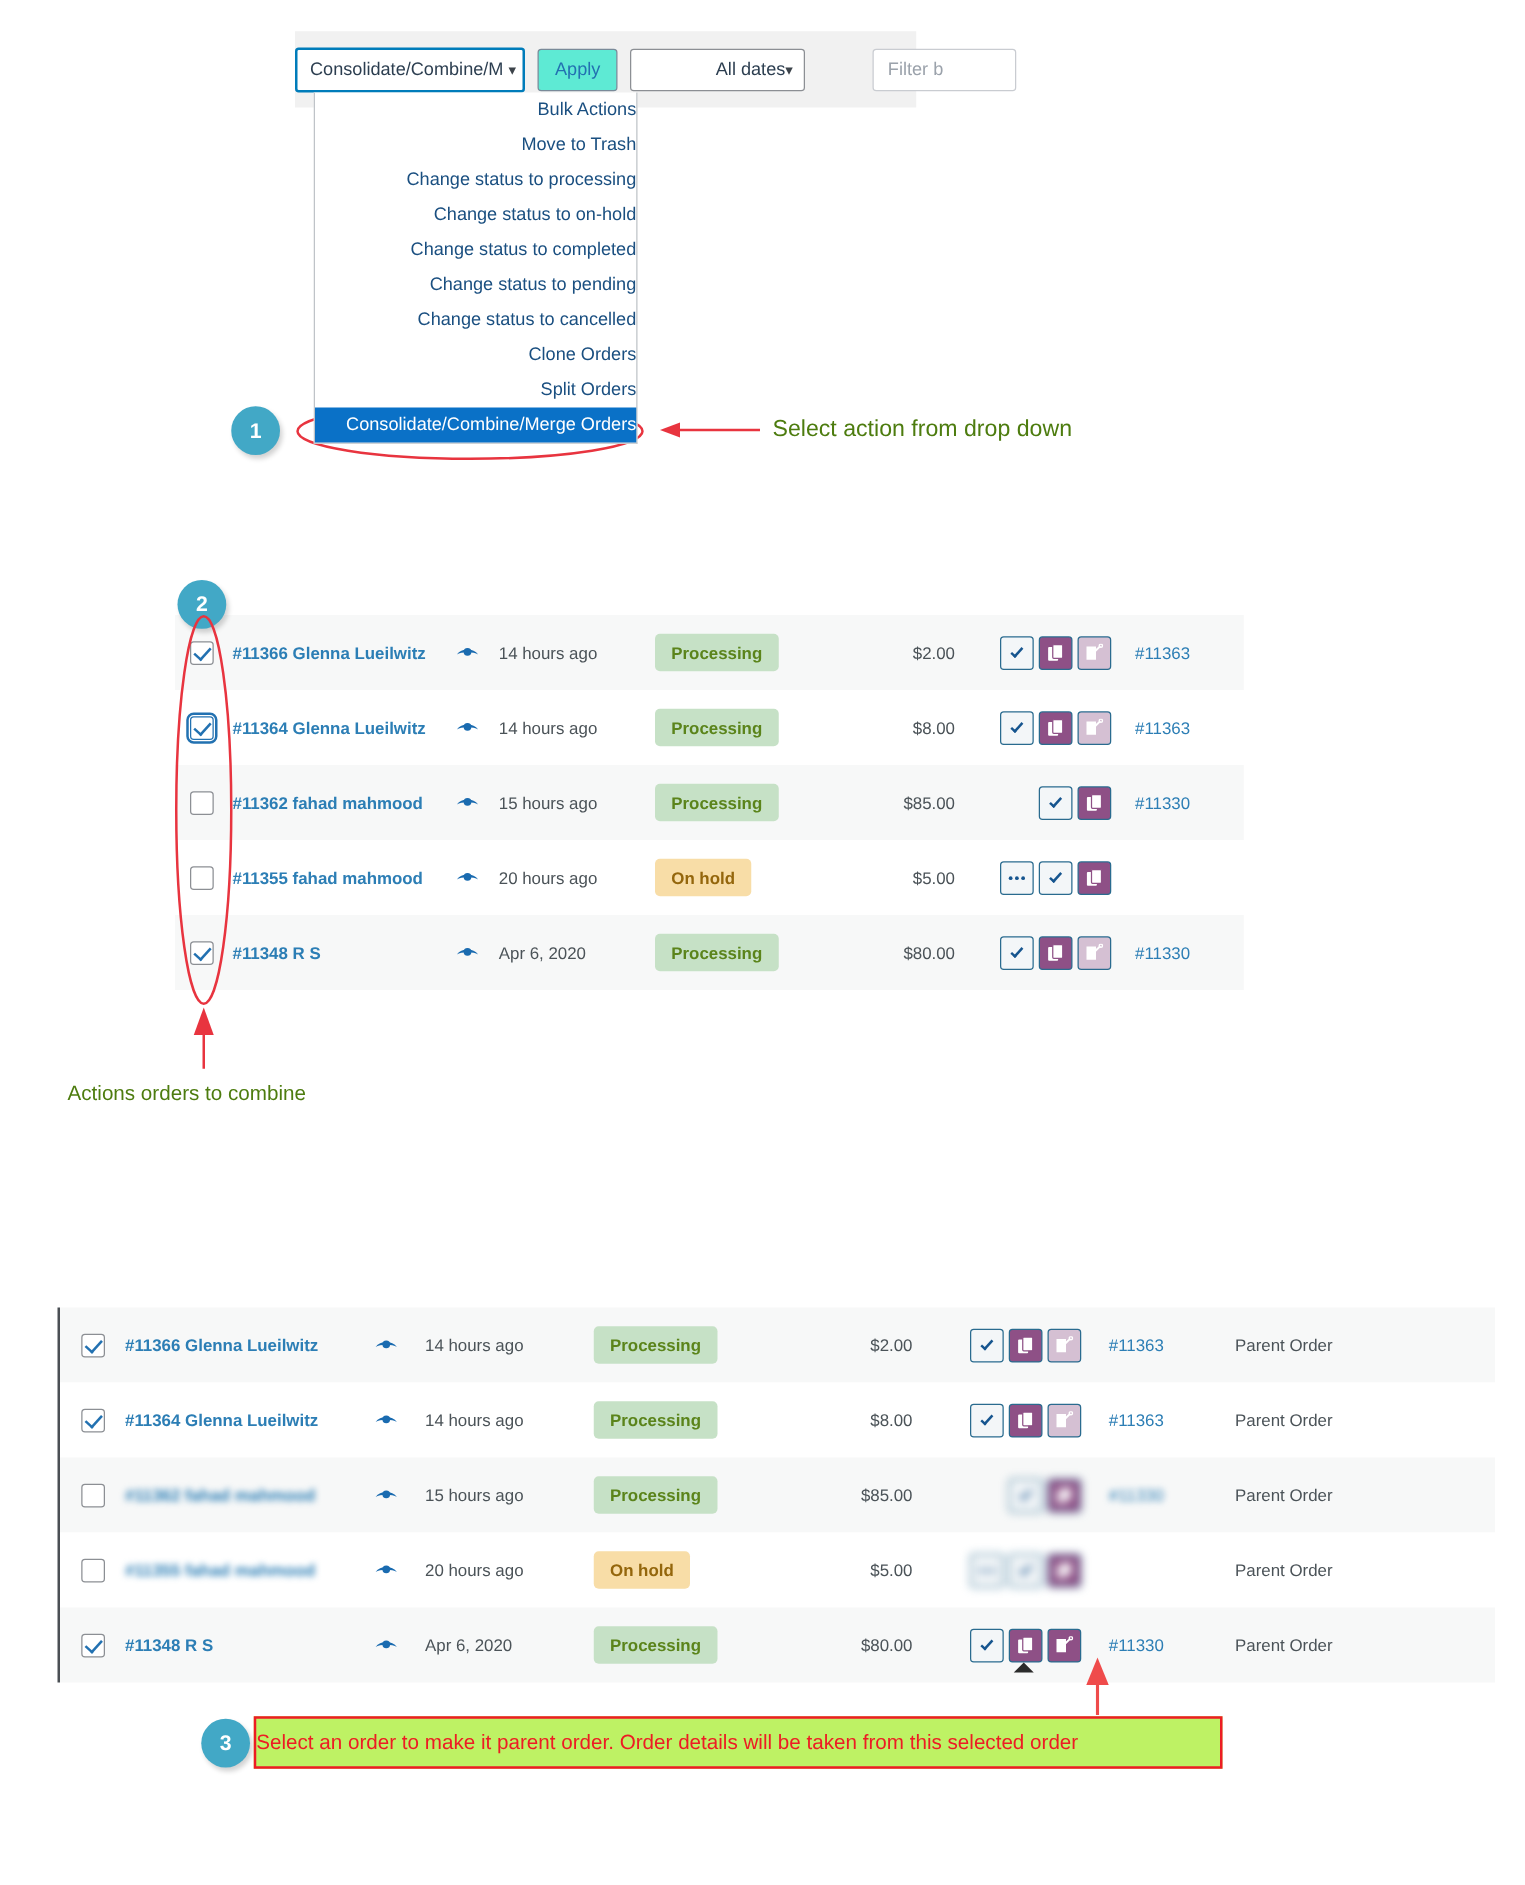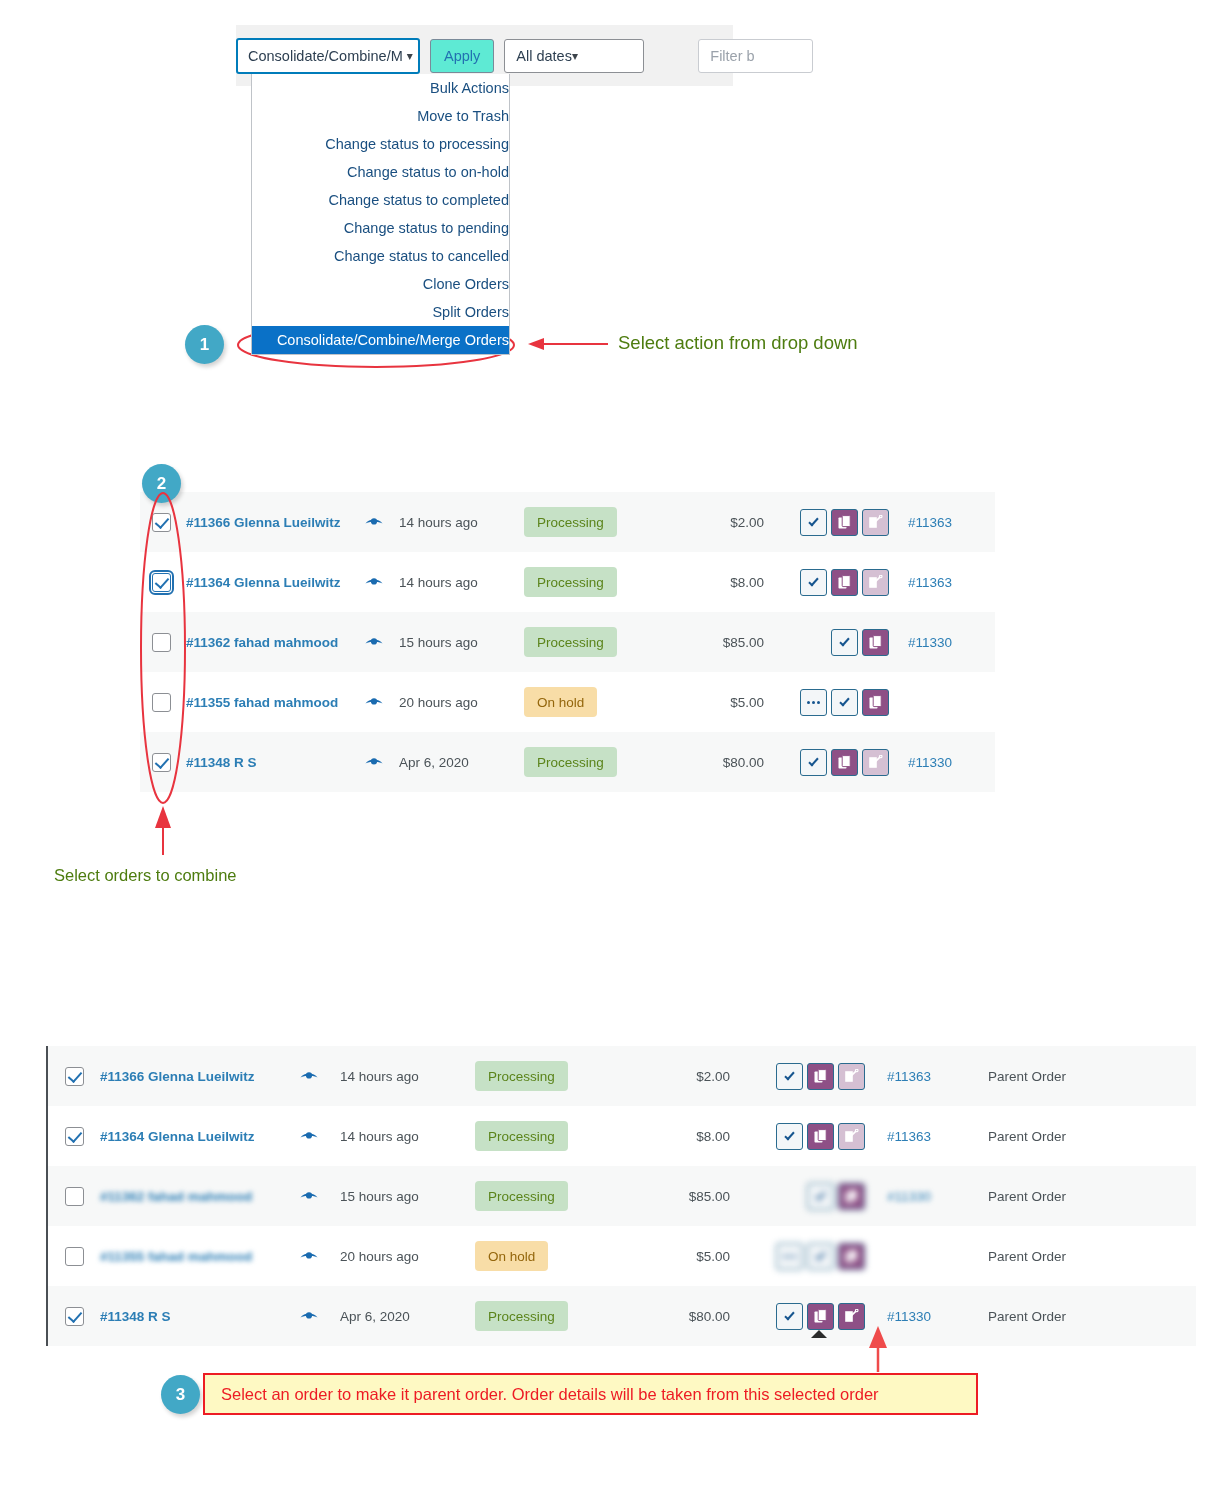--- a/index.html
+++ b/index.html
@@ -38,21 +38,21 @@
   .apply-btn {
     height:34px; padding:0 13px;
     border:1px solid #7a8a99; border-radius:3px;
     background:#5eead4; color:#2271b1;
     font-size:14.5px; display:flex; align-items:center;
   }
   .dates-select {
     width:140px; height:34px;
     border:1px solid #8c8f94; border-radius:3px;
     background:#fff; color:#2c3e50; font-size:14.5px;
-    display:flex; align-items:center; justify-content:flex-start;
+    display:flex; align-items:center; justify-content:flex-end;
     padding:0 9px 0 11px;
   }
   .dates-select .caret { color:#3c434a; font-size:12px; }
   .filter-input {
     width:115px; height:34px;
     border:1px solid #c9ccd1; border-radius:3px;
     background:#fff; color:#9ba2ab; font-size:14.5px;
     display:flex; align-items:center; padding-left:11px;
     overflow:hidden; white-space:nowrap;margin-left:44px;
   }
@@ -81,21 +81,21 @@
     display:flex; align-items:center;
     height:60px;
     background:#ffffff;
   }
   .trow.alt { background:#f7f8f8; }
 
   .c-check  { display:flex; align-items:center; justify-content:flex-start; }
   .c-order  { color:#2c7eb5; font-size:13.5px; font-weight:bold; white-space:nowrap; }
   .c-eye    { display:flex; align-items:center; justify-content:center; }
   .c-date   { color:#4b5358; font-size:13.5px; white-space:nowrap; }
-  .c-status { display:flex; }
+  .c-status { display:flex;font-weight:bold; }
   .c-total  { color:#4b5358; font-size:13.5px; text-align:right; }
   .c-acts   { display:flex; align-items:center; justify-content:flex-end; gap:4px; }
   .c-par    { color:#2c7eb5; font-size:13.5px; }
   .c-ptxt   { color:#4b5358; font-size:13.5px; }
 
   
   .cbx {
     width:19px; height:19px;
     border:1px solid #8c8f94; border-radius:3px;
     background:#fff; position:relative;
@@ -179,23 +179,22 @@
     font-size:17px; font-weight:bold;
     box-shadow:2px 3px 4px rgba(0,0,0,0.18);
   }
   .ann-text {
     color:#4d7c0f; font-size:18.5px; white-space:nowrap;
     font-family:"Liberation Sans", sans-serif;
   }
   .ann-text.small { font-size:16.5px; }
   .redbox {
     border:2px solid #ed1c24;
-    background:#fef9c3;
+    background:#bef264;
     display:flex; align-items:center;
-    padding-left:16px;
   }
   .redbox .ann-text { font-size:16.5px; color:#ed1c24; }
 
   svg.ov { position:absolute; left:0; top:0; pointer-events:none; }
 </style>
 </head>
 <body>
 
 <div class="abs" id="toolbar-panel"></div>
 
@@ -599,21 +598,21 @@
       </div>
       <div class="c-par">#11330</div>
       <div class="c-ptxt">Parent Order</div>
     </div>
   </div>
 
 <div class="abs badge" style="left:185px; top:325px;">1</div>
 <div class="abs ann-text" style="left:618px; top:332px;">Select action from drop down</div>
 
 <div class="abs badge" style="left:142px; top:464px;">2</div>
-<div class="abs ann-text small" style="left:54px; top:866px;">Select orders to combine</div>
+<div class="abs ann-text small" style="left:54px; top:866px;">Actions orders to combine</div>
 
 <div class="abs badge" style="left:161px; top:1375px;">3</div>
 <div class="abs redbox" style="left:203px; top:1373px; width:775px; height:42px;">
   <span class="ann-text">Select an order to make it parent order. Order details will be taken from this selected order</span>
 </div>
 
 <svg class="ov" width="1220" height="1508">
 
   <ellipse cx="376" cy="345" rx="138" ry="22" fill="none" stroke="#e8343f" stroke-width="2"></ellipse>
 

